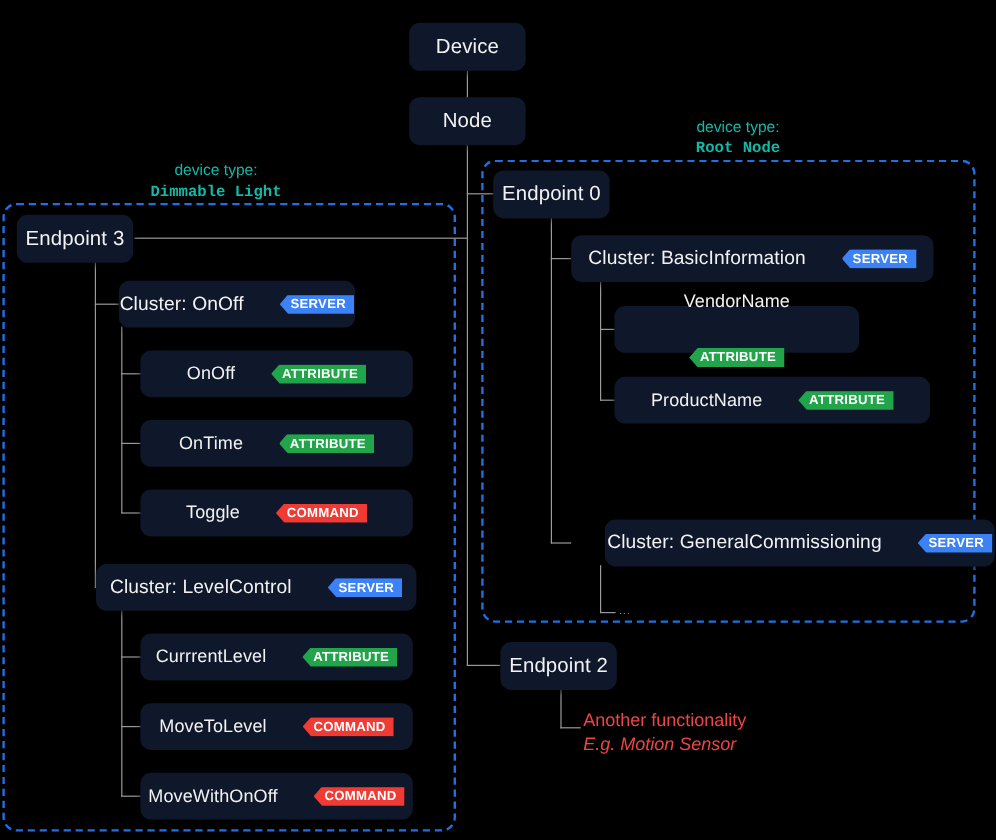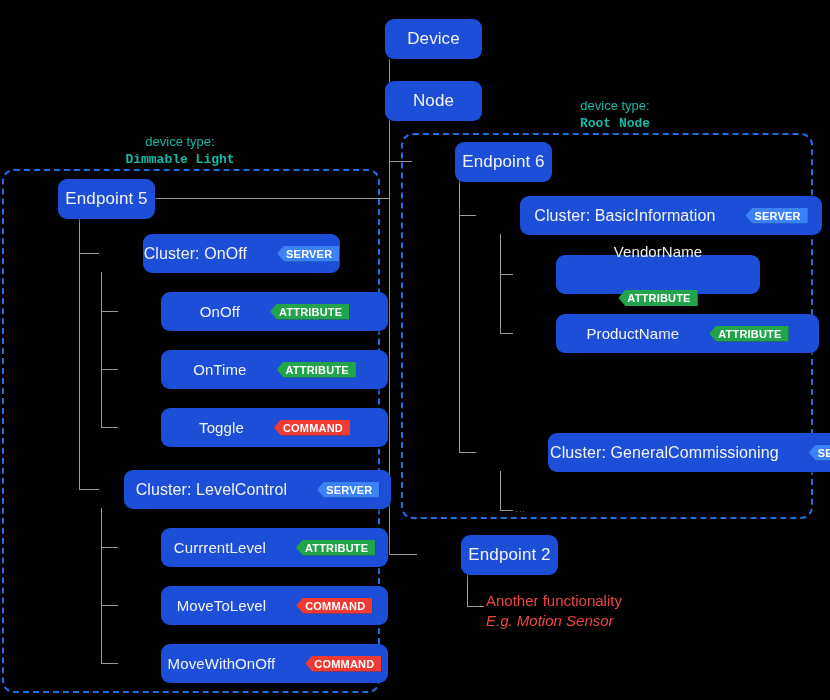--- a/index.html
+++ b/index.html
@@ -11,26 +11,25 @@
   .canvas{position:absolute;inset:0;}
 
   
   .line{position:absolute;background:#9a9a9a;}
   .vline{width:1px;}
   .hline{height:1px;}
 
   
   .box{
     position:absolute;
-    background:#1d4ed8;
+    background:#0f172a;
     border-radius:9px;
     box-shadow:0 2px 4px rgba(0,0,0,.55);
     display:flex;align-items:center;
     box-sizing:border-box;
-    margin-left:44px;
   }
   .box .lbl{
     color:#f2f2f2;
     white-space:nowrap;
     letter-spacing:.1px;
   }
 
   
   .box.plain{justify-content:center;}
   .box.plain .lbl{font-size:17px;}
@@ -153,25 +152,25 @@
 
   <div class="box plain" style="left:341px;top:19px;width:97px;height:40px;">
     <span class="lbl">Device</span>
   </div>
 
   <div class="box plain" style="left:341px;top:81px;width:97px;height:40px;">
     <span class="lbl">Node</span>
   </div>
 
   <div class="box plain" style="left:411px;top:142px;width:97px;height:40px;">
-    <span class="lbl">Endpoint 6</span>
+    <span class="lbl">Endpoint 0</span>
   </div>
 
   <div class="box plain" style="left:14px;top:179px;width:97px;height:40px;">
-    <span class="lbl">Endpoint 5</span>
+    <span class="lbl">Endpoint 3</span>
   </div>
 
   <div class="box plain" style="left:417px;top:535px;width:97px;height:40px;">
     <span class="lbl">Endpoint 2</span>
   </div>
 
   <div class="box withbadge" style="left:99px;top:234px;width:197px;height:39px;">
     <span class="lbl">Cluster: OnOff</span>
     <span class="badge server">SERVER</span>
   </div>

